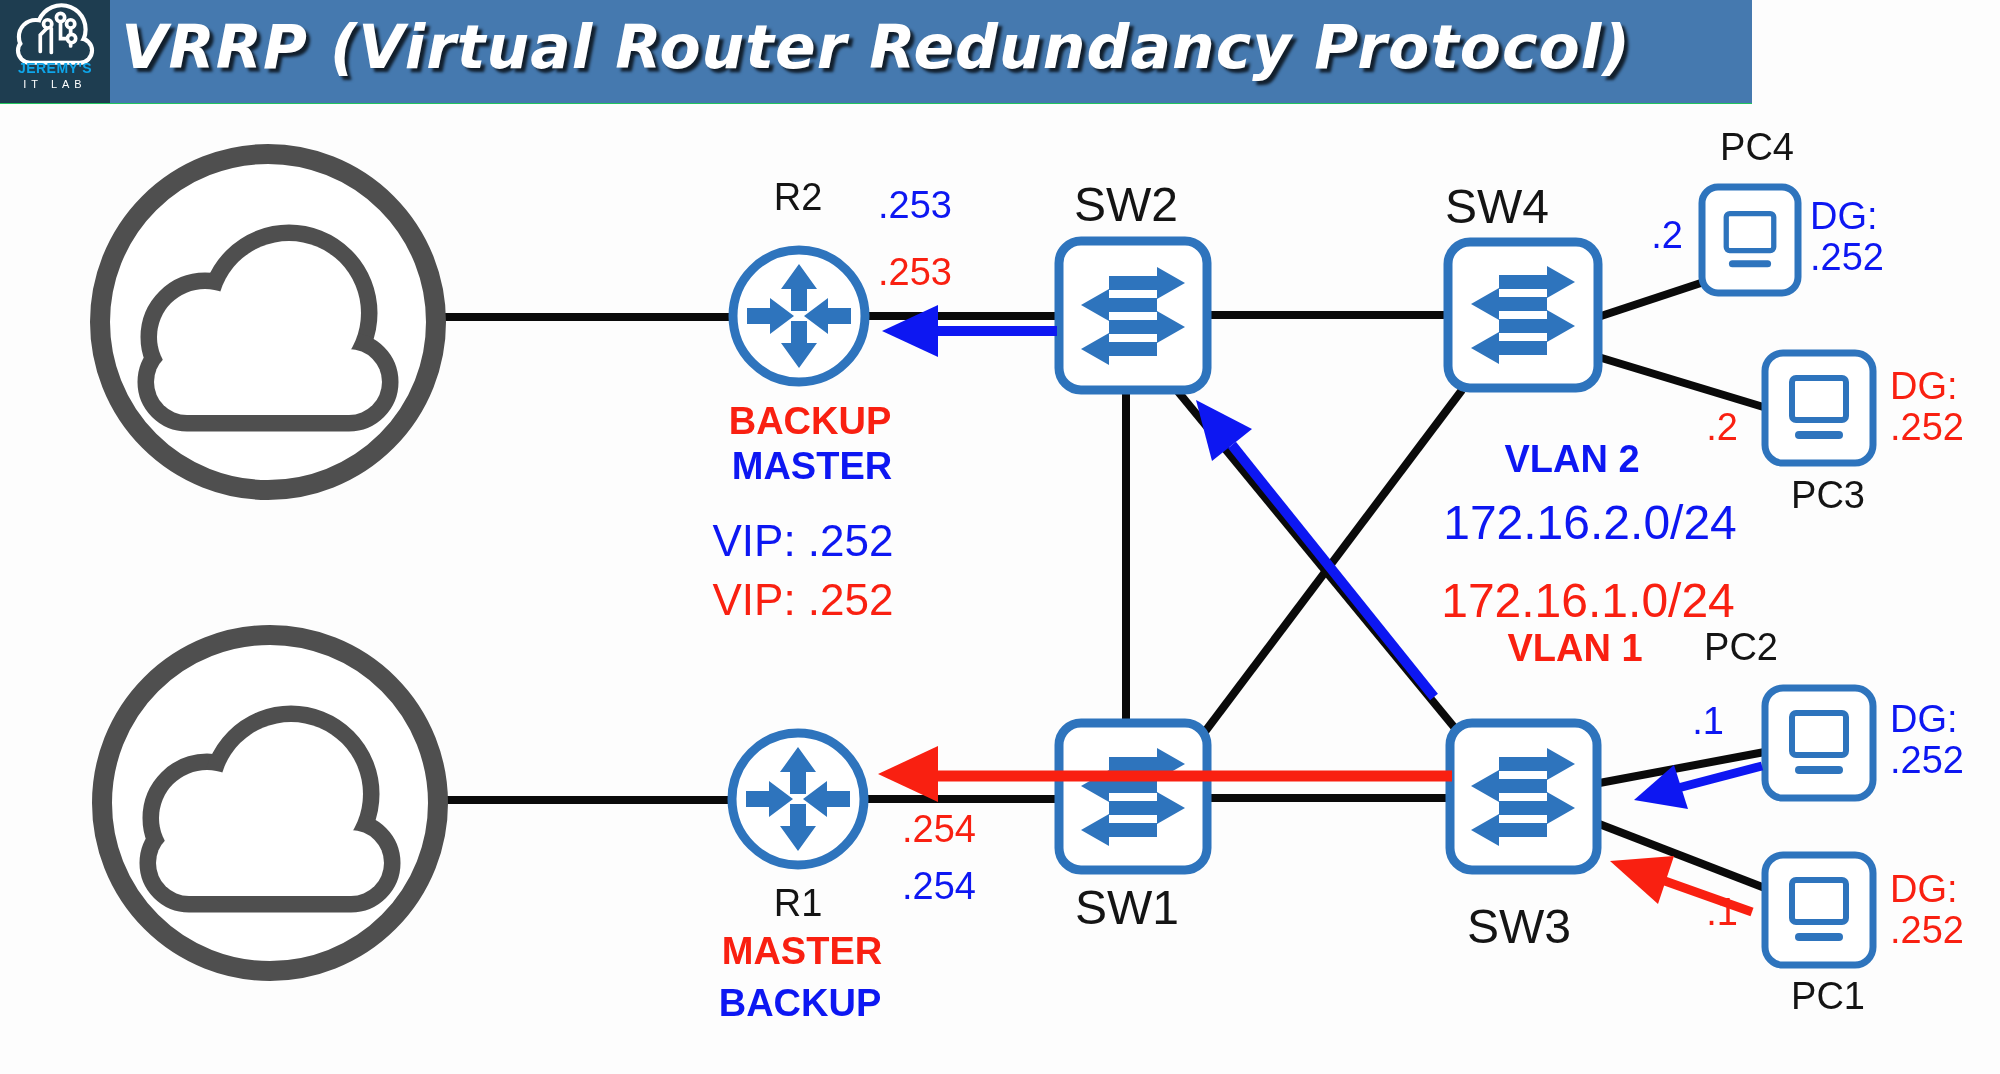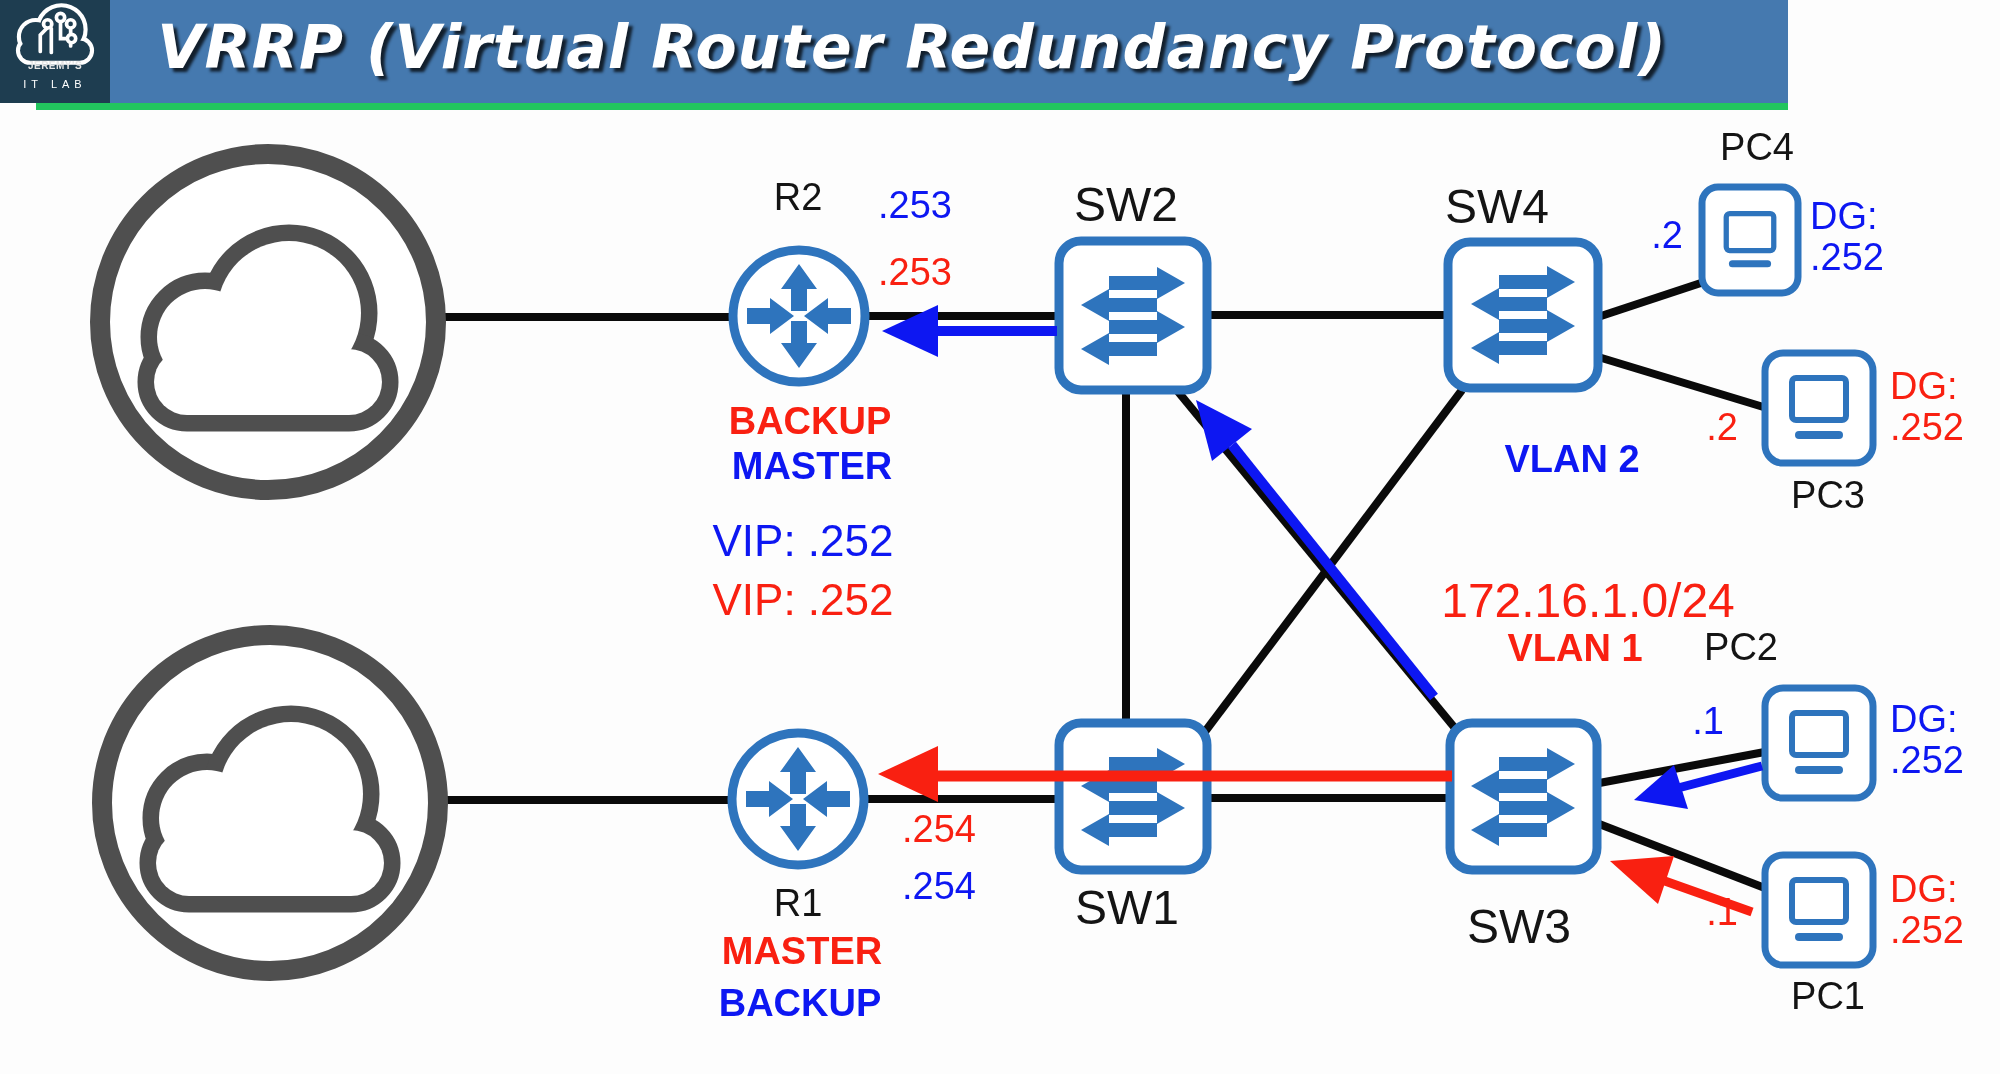--- a/index.html
+++ b/index.html
@@ -1,26 +1,26 @@
 <!DOCTYPE html>
 <html style="--banner_blue: #4579af; --logo_bg: #1e3d50; --device_blue: #2e74bd; --blue: #0d17f2; --red: #f92011; --line_black: #0a0a0a; --cloud_gray: #4f4f4f;"><head>
 <meta charset="utf-8">
 <style>
   html,body{margin:0;padding:0;background:#888;}
   #canvas{position:relative;width:2000px;height:1074px;background:#fdfdfd;overflow:hidden;
           font-family:"Liberation Sans",sans-serif;}
   
   #banner{position:absolute;left:0;top:0;width:1752px;height:103px;
-          background:var(--banner_blue);border-bottom:7px solid #22c55e;margin-left:36px;}
+          background:var(--banner_blue);border-bottom:1px solid #22c55e;}
   #title{position:absolute;left:50%;top:12px;transform:translateX(-50%);
          font:italic bold 60px "DejaVu Sans",sans-serif;color:#fff;white-space:nowrap;
          text-shadow:4px 4px 3px rgba(0,0,0,0.75);letter-spacing:1px;}
   #logo{position:absolute;left:0;top:0;width:110px;height:103px;background:var(--logo_bg);}
   #logo .l1{position:absolute;left:50%;top:60px;transform:translateX(-50%);
-            font-weight:bold;font-size:10px;color:#e5e5e5;letter-spacing:0.5px;white-space:nowrap;}
+            font-weight:bold;font-size:14px;color:#0ea5e9;letter-spacing:0.5px;white-space:nowrap;}
   #logo .l2{position:absolute;left:50%;top:78px;transform:translateX(-50%);
             font-size:11px;color:#fff;letter-spacing:5px;white-space:nowrap;}
   
   #net{position:absolute;left:0;top:0;}
   .lbl{position:absolute;font-size:38px;color:#141414;white-space:nowrap;
        transform:translateX(-50%);line-height:1.05;}
   .la{transform:none;}
   .b{font-weight:bold;}
   .blue{color:var(--blue);}
   .red{color:var(--red);}
@@ -218,20 +218,21 @@
   </div>
 
   <div class="lbl red" style="left:1722px;top:408px">.2</div>
   <div class="lbl la s38 red" style="left:1890px;top:366px">
     <div>DG:</div>
     <div>.252</div>
   </div>
   <div class="lbl" style="left:1828px;top:476px">PC3</div>
 
   <div class="lbl b blue" style="left:1572px;top:440px">VLAN 2</div>
+  <div class="lbl s48 blue" style="left:1590px;top:498px">172.16.2.0/24</div>
   <div class="lbl s48 red" style="left:1588px;top:576px">172.16.1.0/24</div>
   <div class="lbl b red" style="left:1575px;top:629px">VLAN 1</div>
 
   <div class="lbl" style="left:798px;top:884px">R1</div>
   <div class="lbl la red" style="left:902px;top:810px">.254</div>
   <div class="lbl la blue" style="left:902px;top:867px">.254</div>
   <div class="lbl b red" style="left:802px;top:932px">MASTER</div>
   <div class="lbl b blue" style="left:800px;top:984px">BACKUP</div>
 
   <div class="lbl" style="left:1741px;top:628px">PC2</div>

